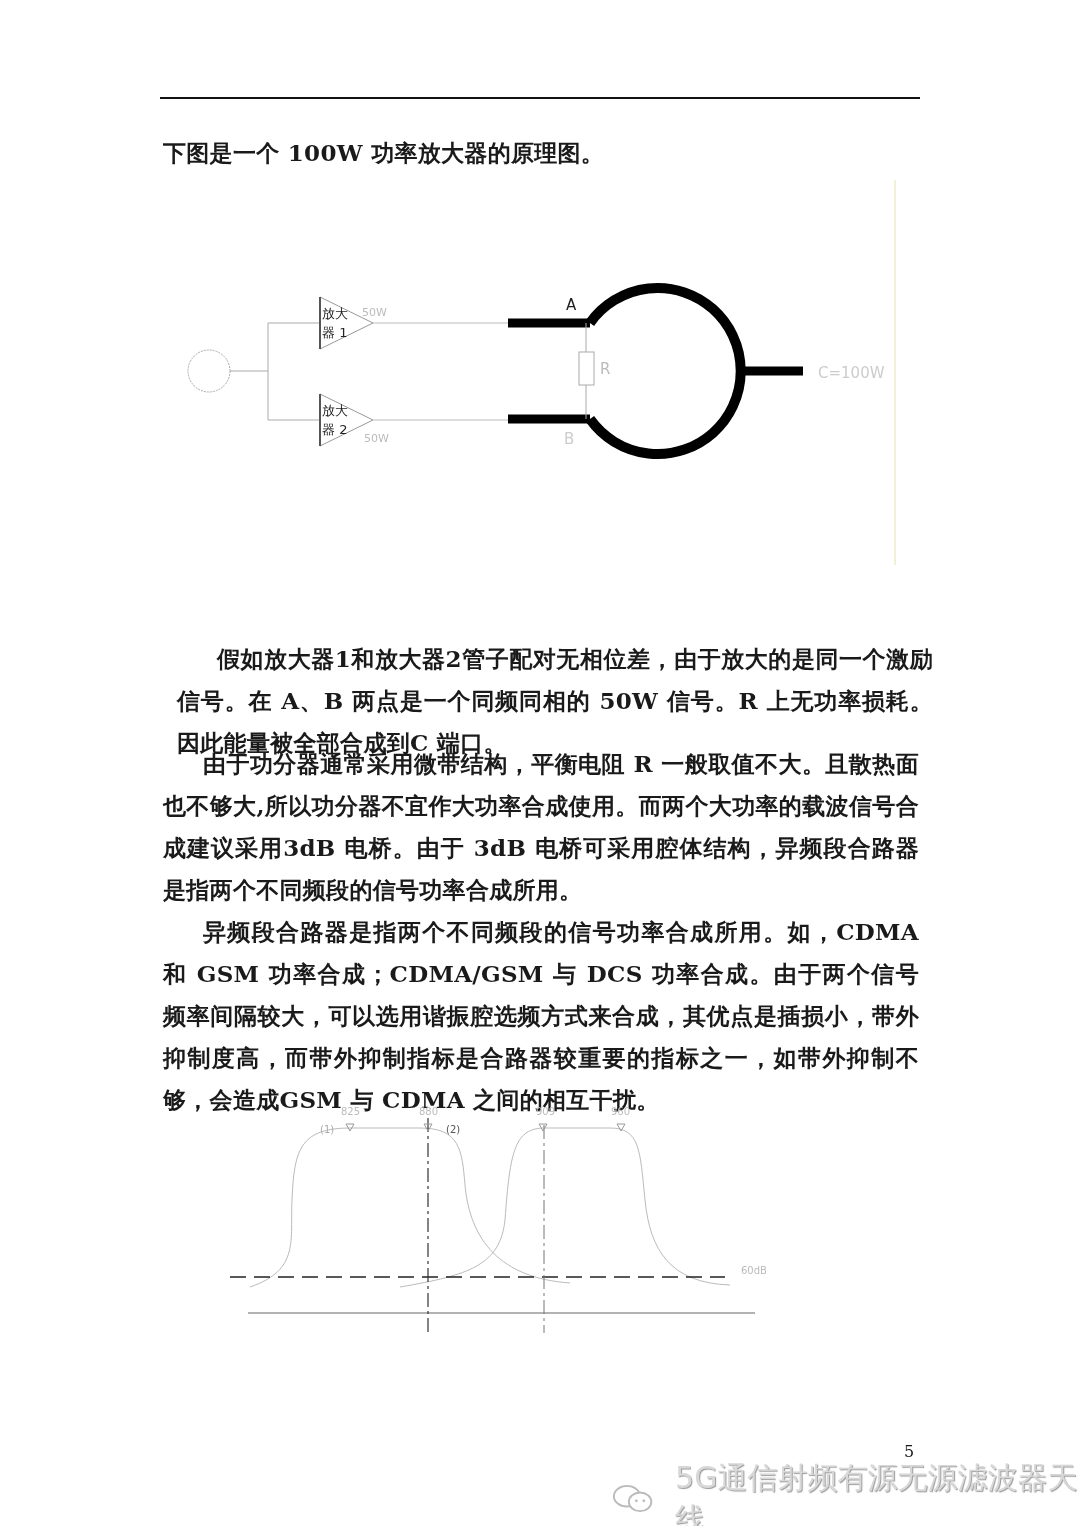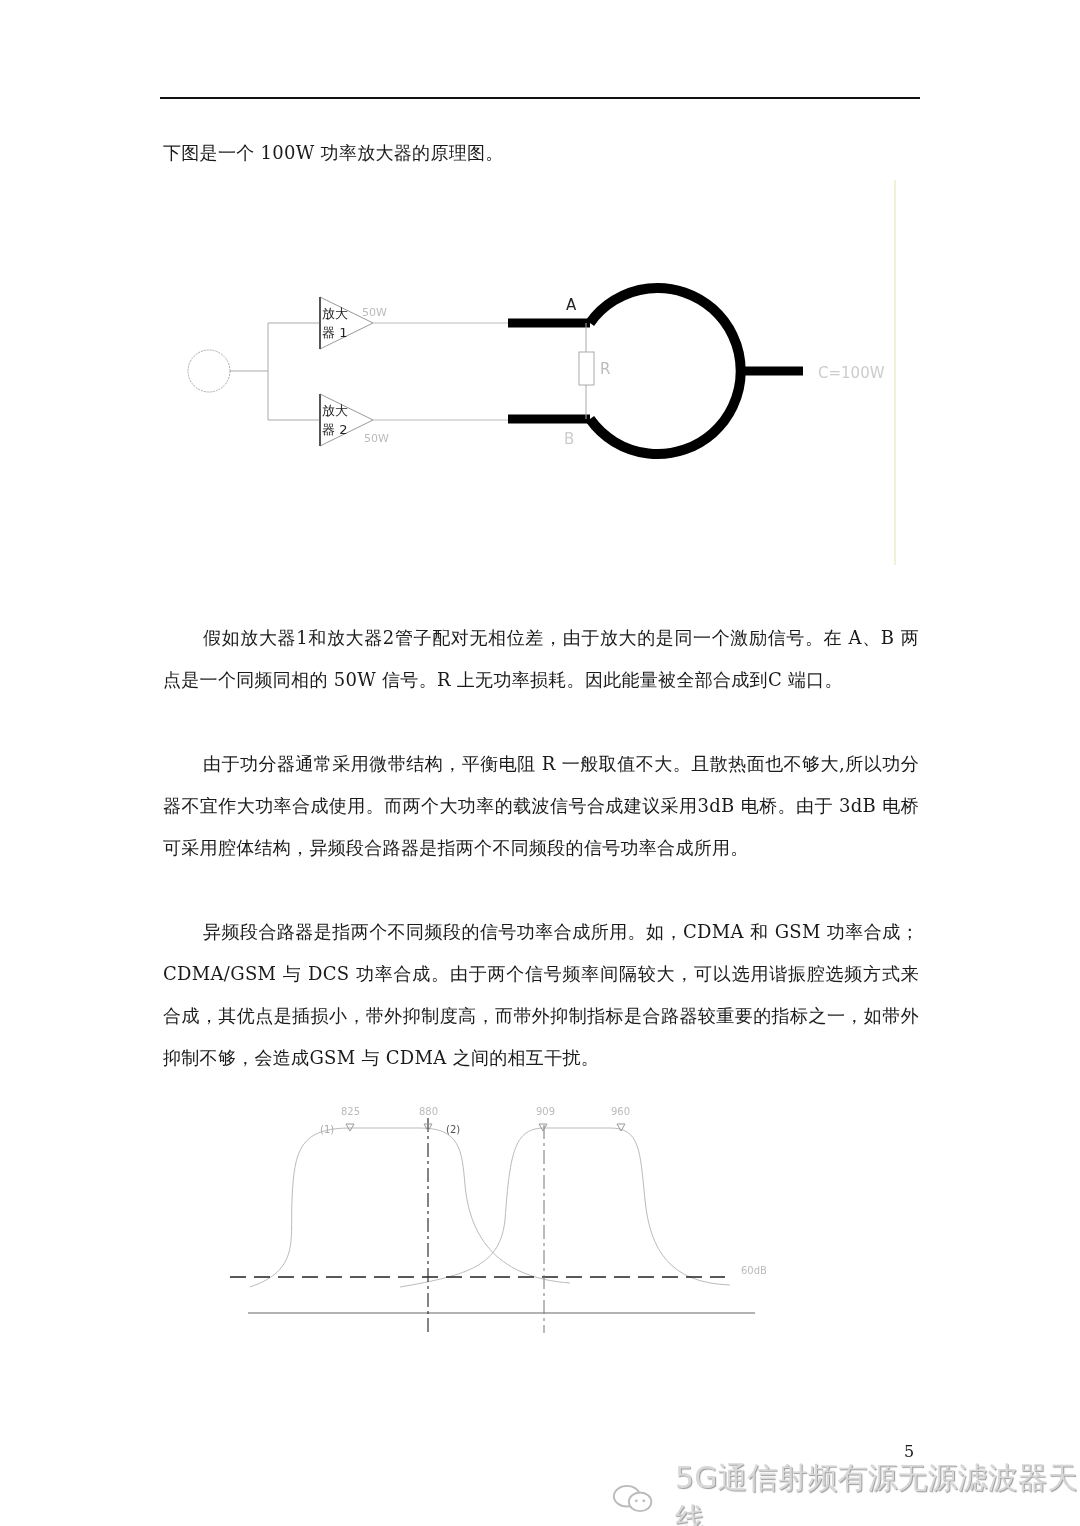--- a/index.html
+++ b/index.html
@@ -1,20 +1,20 @@
 <!DOCTYPE html>
 <html><head>
 <meta charset="utf-8">
 <style>
   html, body { margin: 0; padding: 0; background: #ffffff; }
   body { width: 1080px; height: 1526px; position: relative; overflow: hidden;
          font-family: "DejaVu Serif", "Liberation Serif", serif; color: #1a1a1a; }
   .rule { position: absolute; left: 160px; top: 97px; width: 760px; height: 2px; background: #111; }
-  .para { position: absolute; left: 163px; width: 756px; font-size: 18px; line-height: 42px;
-          letter-spacing: 0.3px; margin: 0; text-align: justify; }
+  .para { position: absolute; left: 163px; width: 756px; font-size: 23px; line-height: 42px;
+          letter-spacing: 0.3px; margin: 0; text-align: justify; font-weight: bold; }
   .indent { text-indent: 40px; }
   .fig1 { position: absolute; left: 180px; top: 180px; width: 740px; height: 390px; }
   .fig2 { position: absolute; left: 230px; top: 1095px; width: 560px; height: 245px; }
   .pagenum { position: absolute; left: 904px; top: 1442px; font-size: 16px; }
   .watermark { position: absolute; left: 612px; top: 1458px; display: flex; align-items: center; gap: 20px;
                font-family: "DejaVu Sans", sans-serif; font-size: 30px; color: #d8d8d8;
                text-shadow: 1px 1px 1px #9a9a9a; }
   svg text { font-family: "DejaVu Sans", sans-serif; }
 </style>
 </head>
@@ -50,21 +50,21 @@
   <line x1="743" y1="371" x2="803" y2="371" stroke="#000" stroke-width="9"></line>
   <line x1="586" y1="323" x2="586" y2="352" stroke="#aaa"></line>
   <rect x="579" y="352" width="15" height="33" fill="none" stroke="#aaa"></rect>
   <line x1="586" y1="385" x2="586" y2="419" stroke="#aaa"></line>
   <text x="566" y="310" font-size="15" fill="#222">A</text>
   <text x="564" y="444" font-size="15" fill="#ccc">B</text>
   <text x="600" y="374" font-size="15" fill="#bbb">R</text>
   <text x="818" y="378" font-size="15" fill="#ccc">C=100W</text>
 </svg>
 
-<p class="para indent" style="top:617px;">假如放大器1和放大器2管子配对无相位差，由于放大的是同一个激励信号。在 A、B 两点是一个同频同相的 50W 信号。R 上无功率损耗。因此能量被全部合成到C 端口。</p>
+<p class="para indent" style="top:638px;margin-left:14px;">假如放大器1和放大器2管子配对无相位差，由于放大的是同一个激励信号。在 A、B 两点是一个同频同相的 50W 信号。R 上无功率损耗。因此能量被全部合成到C 端口。</p>
 <p class="para indent" style="top:743px;">由于功分器通常采用微带结构，平衡电阻 R 一般取值不大。且散热面也不够大,所以功分器不宜作大功率合成使用。而两个大功率的载波信号合成建议采用3dB 电桥。由于 3dB 电桥可采用腔体结构，异频段合路器是指两个不同频段的信号功率合成所用。</p>
 <p class="para indent" style="top:911px;">异频段合路器是指两个不同频段的信号功率合成所用。如，CDMA 和 GSM 功率合成；CDMA/GSM 与 DCS 功率合成。由于两个信号频率间隔较大，可以选用谐振腔选频方式来合成，其优点是插损小，带外抑制度高，而带外抑制指标是合路器较重要的指标之一，如带外抑制不够，会造成GSM 与 CDMA 之间的相互干扰。</p>
 
 <svg class="fig2" viewBox="230 1095 560 245">
   <path d="M250,1287 C300,1270 290,1240 292,1200 C294,1150 300,1128 350,1128 L420,1128 C460,1128 462,1150 465,1185 C470,1240 500,1278 570,1283" fill="none" stroke="#bbb" stroke-width="1"></path>
   <path d="M400,1287 C470,1275 500,1265 505,1220 C510,1150 515,1128 545,1128 L610,1128 C640,1128 640,1150 645,1200 C650,1250 670,1283 730,1285" fill="none" stroke="#bbb" stroke-width="1"></path>
   <line x1="230" y1="1277" x2="725" y2="1277" stroke="#222" stroke-width="1.5" stroke-dasharray="16,8"></line>
   <line x1="248" y1="1313" x2="755" y2="1313" stroke="#999" stroke-width="1.5"></line>
   <line x1="428" y1="1118" x2="428" y2="1333" stroke="#333" stroke-width="1.2" stroke-dasharray="14,4,3,4"></line>
   <line x1="544" y1="1125" x2="544" y2="1333" stroke="#777" stroke-width="1" stroke-dasharray="14,4,3,4"></line>

